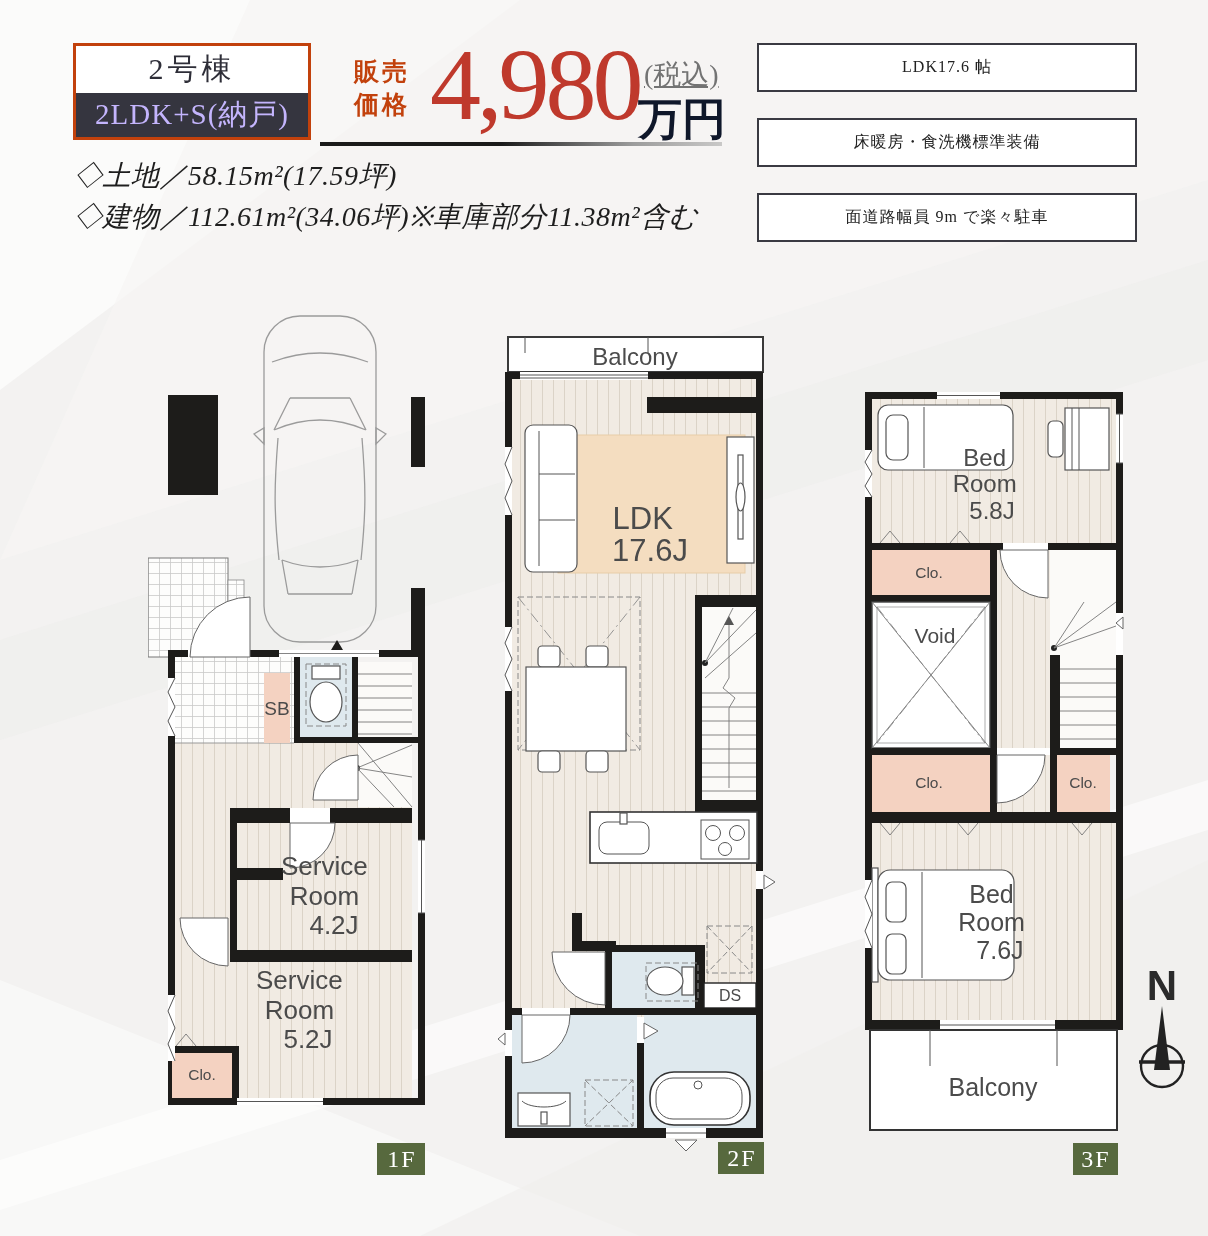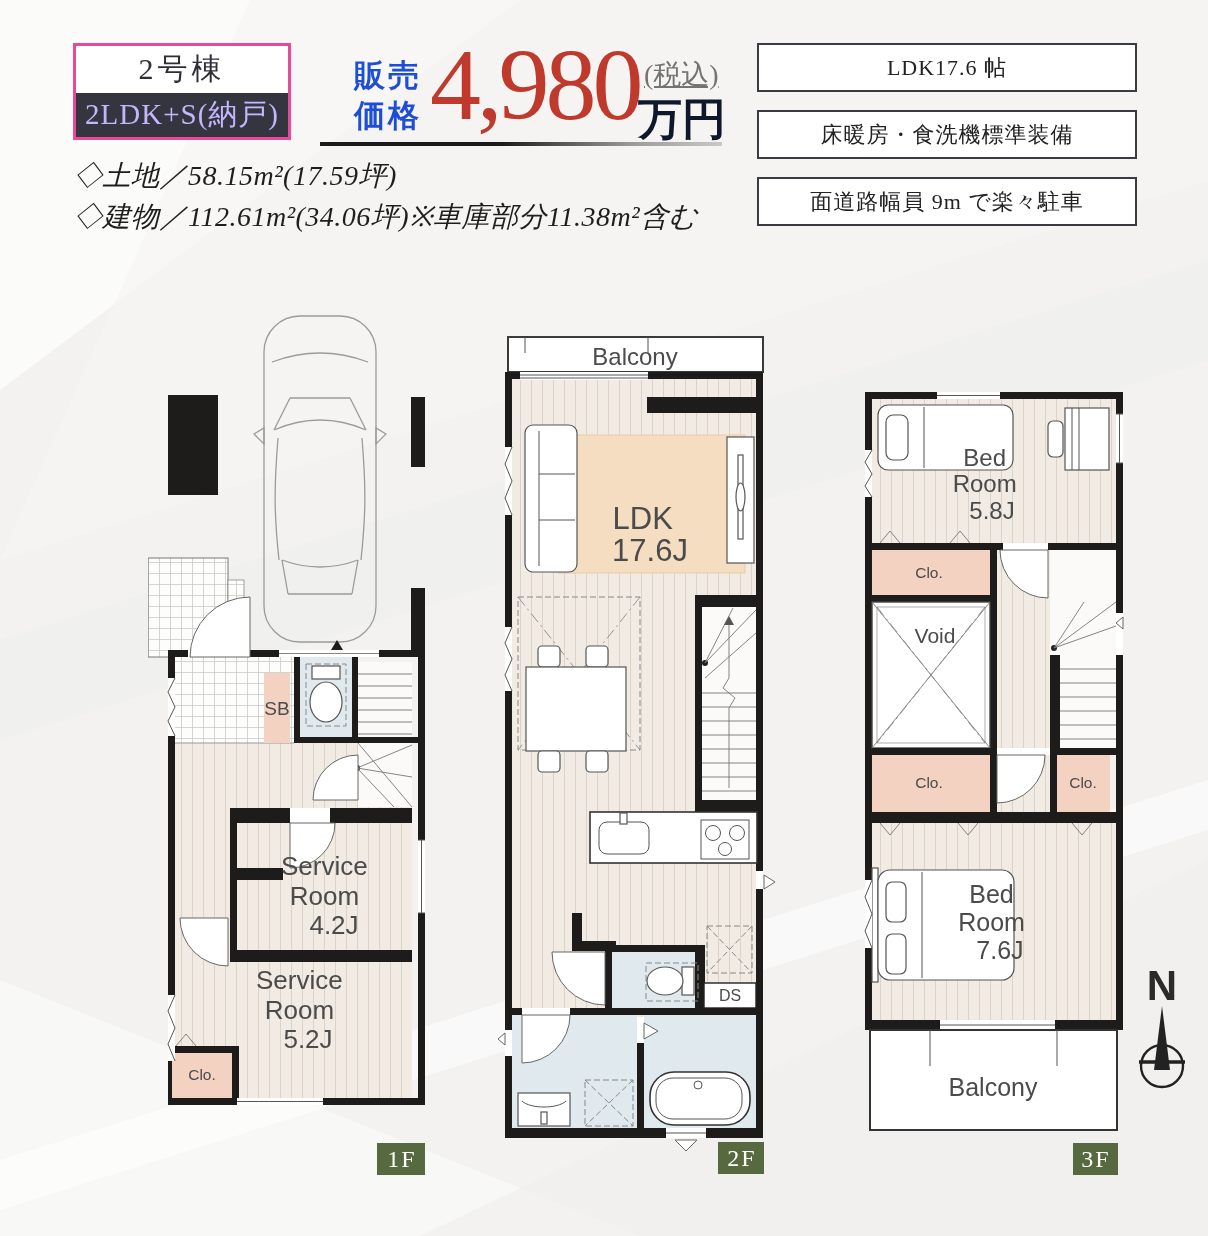--- a/index.html
+++ b/index.html
@@ -1,40 +1,40 @@
 <!DOCTYPE html>
 <html><head>
 <meta charset="utf-8">
 <style>
   html,body{margin:0;padding:0;background:#e8e7e6;}
   .canvas{position:relative;width:1208px;height:1236px;background:#f3f2f1;overflow:hidden;
           font-family:"Liberation Serif",serif;margin:0 auto;}
   .bgpattern{position:absolute;left:0;top:0;}
 
   
-  .badge{position:absolute;left:73px;top:43px;width:218px;height:97px;background:#35353f;
-         border:3px solid #ec4899;box-sizing:border-box;display:flex;flex-direction:column;}
+  .badge{position:absolute;left:73px;top:43px;width:238px;height:97px;background:#35353f;
+         border:3px solid #c2410c;box-sizing:border-box;display:flex;flex-direction:column;}
   .badge-top{flex:1.05;background:#ffffff;color:#2e2e38;display:flex;align-items:center;
              justify-content:center;font-size:30px;letter-spacing:4px;}
   .badge-bottom{flex:1;color:#c4b5fd;display:flex;align-items:center;justify-content:center;
                 font-size:29px;letter-spacing:1px;}
   .price{position:absolute;left:320px;top:40px;width:410px;height:112px;}
-  .price-label{position:absolute;left:34px;top:16px;font-size:31px;font-weight:bold;color:#1d4ed8;
+  .price-label{position:absolute;left:34px;top:16px;font-size:25px;font-weight:bold;color:#c2410c;
                line-height:1.3;letter-spacing:3px;}
   .price-amount{position:absolute;left:110px;top:-6px;font-size:102px;line-height:1;color:#bf392c;
                 font-weight:500;letter-spacing:-4px;}
   .price-tax{position:absolute;left:324px;top:16px;font-size:28px;color:#737373;text-decoration:underline;}
   .price-unit{position:absolute;left:318px;top:50px;font-size:44px;color:#0f172a;font-weight:600;}
   .price-line{position:absolute;left:0;top:102px;width:402px;height:4px;
               background:linear-gradient(to right,#1a1a1a 45%,#9c9c9c 78%,#c9c8c7);}
   .details{position:absolute;left:74px;top:156px;width:680px;font-size:28px;color:#1e1e1e;font-style:italic;}
   .details div{line-height:1.46;letter-spacing:0.5px;}
   .features{position:absolute;left:757px;top:43px;width:380px;}
   .feature{height:49px;border:2.5px solid #3a3a42;background:#ffffff;display:flex;align-items:center;
-           justify-content:center;font-size:22px;color:#222222;margin-bottom:18px;
+           justify-content:center;font-size:16px;color:#222222;margin-bottom:26px;
            box-sizing:border-box;letter-spacing:1px;}
 
   
   .plan{position:absolute;}
   .wall{fill:#1d1c1a;}
   .fx{fill:#ffffff;stroke:#555555;stroke-width:1.2;}
   .fxl{fill:none;stroke:#555555;stroke-width:1;}
   .thin{fill:none;stroke:#777777;stroke-width:0.9;}
   .door{fill:#ffffff;stroke:#666666;stroke-width:1;}
   .dash{fill:none;stroke:#888888;stroke-width:1;stroke-dasharray:6 3;}

